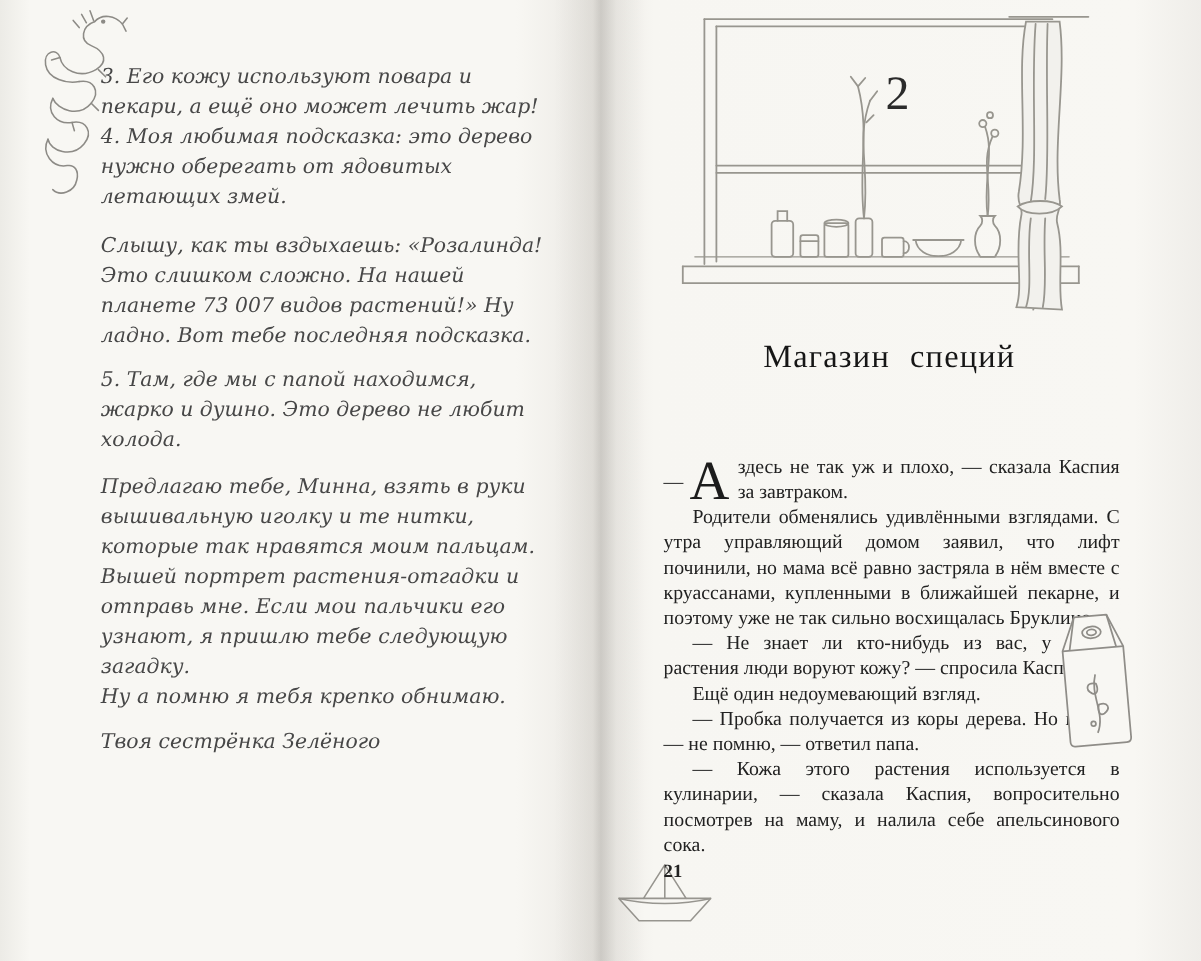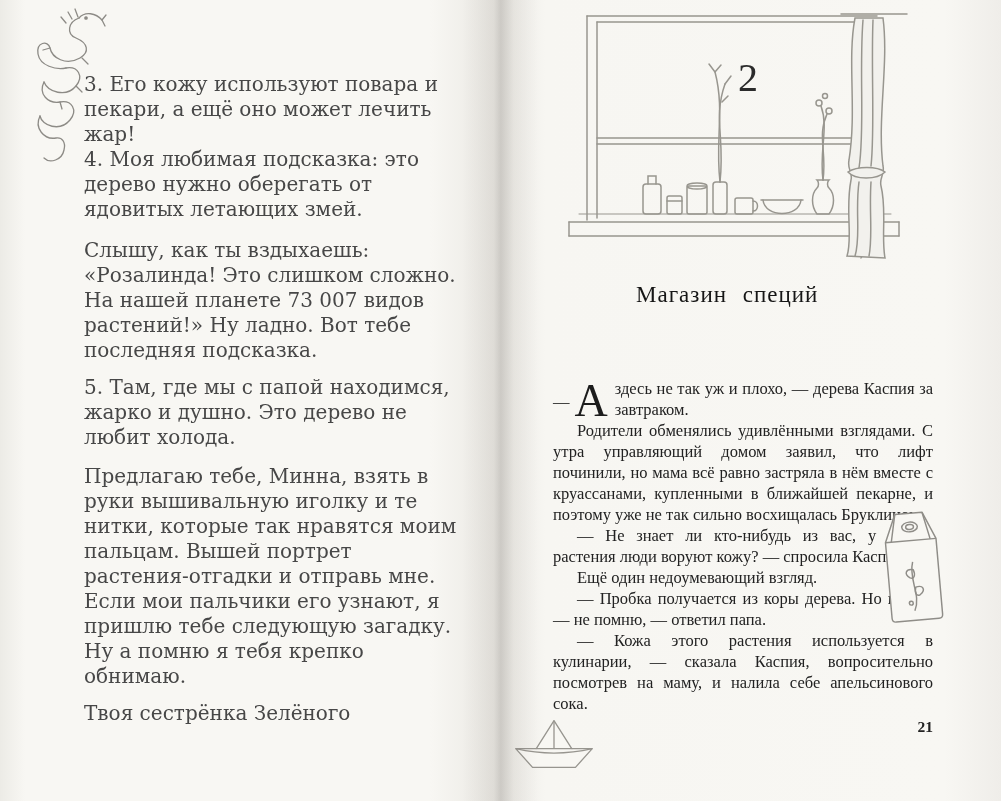--- a/index.html
+++ b/index.html
@@ -23,59 +23,59 @@
   }
   .gutter {
     position:absolute; left:462px; top:0; width:76px; height:801px;
     background:linear-gradient(90deg, rgba(80,72,64,0) 0%, rgba(80,72,64,0.08) 42%,
       rgba(55,50,45,0.16) 51%, rgba(80,72,64,0.05) 68%, rgba(80,72,64,0) 100%);
     pointer-events:none;
   }
 
   
   .handwriting {
-    position:absolute; left:84px; top:72px; width:376px;
-    font-family:"DejaVu Serif", serif; 
-    font-size:20px; line-height:25px; color:#474747;
+    position:absolute; left:84px; top:52px; width:376px;
+    font-family:"DejaVu Serif", serif; font-style:italic;
+    font-size:17px; line-height:25px; color:#474747;
   }
   .handwriting p { margin:0; }
   .mb0  { margin-bottom:0; }
   .mb4  { margin-bottom:4px !important; }
   .mb12 { margin-bottom:12px !important; }
   .mb14 { margin-bottom:14px !important; }
   .mb16 { margin-bottom:16px !important; }
 
   .dragon { position:absolute; left:22px; top:6px; width:85px; height:165px; }
 
   
   .illo { position:absolute; left:55px; top:10px; width:356px; height:262px; }
   .chapter-number {
     position:absolute; left:226px; top:54px; width:44px; text-align:center;
     font-size:40px; color:#2b2b2b; font-family:"Liberation Serif", serif;
   }
   .chapter-title {
     position:absolute; left:136px; top:282px;
-    font-size:23px; letter-spacing:1px; word-spacing:9px; color:#161616;
+    font-size:27px; letter-spacing:1px; word-spacing:9px; color:#161616;
     font-family:"Liberation Serif", serif;
   }
   .body-text {
     position:absolute; left:53px; top:378px; width:380px;
     font-size:16.5px; line-height:21px; color:#222;
     text-align:justify; font-family:"Liberation Serif", serif;
   }
   .body-text p { margin:0; text-indent:24px; }
   .body-text p.no-indent { text-indent:0; }
   .dc-wrap { float:left; margin:4px 7px 0 0; display:flex; align-items:center; }
   .dc-dash { font-size:16.5px; padding-right:5px; color:#222; }
   .dc-letter { font-size:46px; line-height:38px; color:#1c1c1c; }
 
   .carton { position:absolute; left:372px; top:500px; width:78px; height:132px; transform:rotate(-5deg); }
   .boat   { position:absolute; left:12px; top:714px; width:84px; height:60px; }
   .page-number {
-    position:absolute; left:53px; top:718px; width:380px; text-align:right;
+    position:absolute; left:53px; top:718px; width:380px; text-align:left;
     font-size:15.5px; font-weight:700; color:#222;
     font-family:"Liberation Serif", serif;
   }
 </style>
 </head>
 <body>
 
 <div class="spread">
 
   <div class="page page-left">
@@ -163,21 +163,21 @@
     <div class="chapter-number">2</div>
 
     <div class="chapter-title">Магазин специй</div>
 
     <div class="body-text">
       <p class="no-indent">
         <span class="dc-wrap">
           <span class="dc-dash">—</span>
           <span class="dc-letter">А</span>
         </span>
-        <span>здесь не так уж и плохо, — дерева Каспия за завтраком.</span>
+        <span>здесь не так уж и плохо, — сказала Каспия за завтраком.</span>
       </p>
       <p>Родители обменялись удивлёнными взглядами. С утра управляющий домом заявил, что лифт починили, но мама всё равно застряла в нём вместе с круассанами, купленными в ближайшей пекарне, и поэтому уже не так сильно восхищалась Бруклином.</p>
       <p>— Не знает ли кто-нибудь из вас, у какого растения люди воруют кожу? — спросила Каспия.</p>
       <p>Ещё один недоумевающий взгляд.</p>
       <p>— Пробка получается из коры дерева. Но какого — не помню, — ответил папа.</p>
       <p>— Кожа этого растения используется в кулинарии, — сказала Каспия, вопросительно посмотрев на маму, и налила себе апельсинового сока.</p>
     </div>
 
     <svg class="carton" viewBox="0 0 80 132">
       <g stroke="#8f8d88" fill="#f8f7f3" stroke-width="1.5" stroke-linejoin="round">

